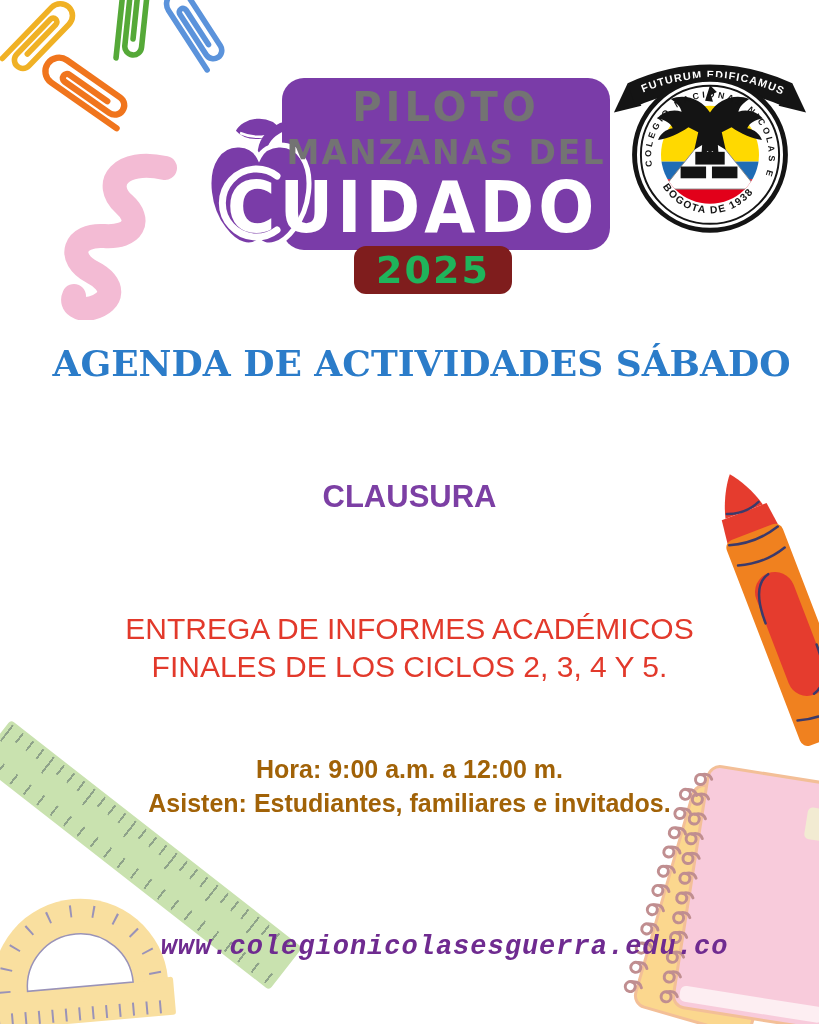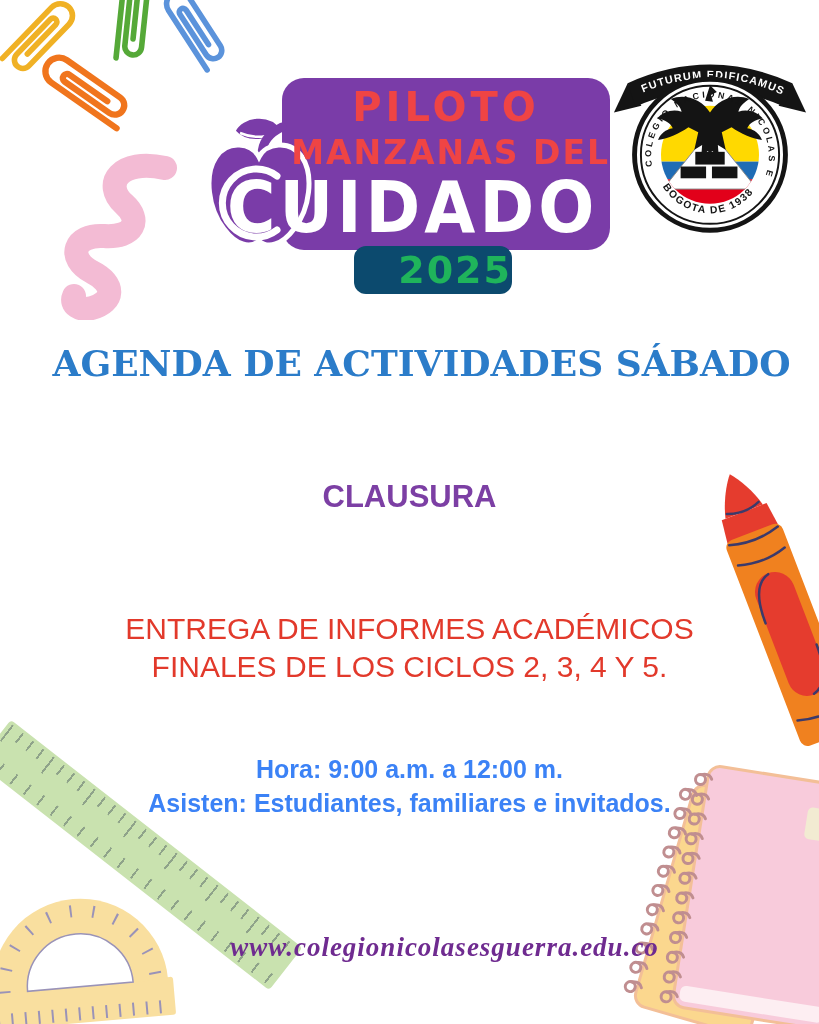--- a/index.html
+++ b/index.html
@@ -8,42 +8,42 @@
 
   
   .clip{position:absolute;}
   .clip svg{display:block;}
 
   
   .logo{position:absolute;left:180px;top:70px;width:445px;height:240px;}
   .logo-rect{position:absolute;left:102px;top:8px;width:328px;height:172px;border-radius:22px;
              background:#7A3CA8;z-index:1;}
   .logo-year-tab{position:absolute;left:174px;top:176px;width:158px;height:48px;border-radius:12px;
-             background:#0c4a6e;z-index:1;text-align:right;}
+             background:#7f1d1d;z-index:1;text-align:center;}
   .apple-svg{position:absolute;left:20px;top:36px;z-index:2;}
-  .logo-line{position:absolute;z-index:3;text-align:center;color:#ef4444;
+  .logo-line{position:absolute;z-index:3;text-align:center;color:#737373;
              font-family:"DejaVu Sans",sans-serif;font-weight:800;}
   .logo-line1{left:102px;top:14px;width:328px;font-size:40px;letter-spacing:4px;}
-  .logo-line2{left:102px;top:63px;width:328px;font-size:33px;letter-spacing:2px;text-align:right;}
+  .logo-line2{left:102px;top:63px;width:328px;font-size:33px;letter-spacing:2px;}
   .logo-line3{left:47px;top:96px;width:400px;text-align:left;color:#ffffff;font-size:66px;
               letter-spacing:4px;transform:scaleY(1.08);transform-origin:left top;}
   .logo-year{display:inline-block;font-family:"DejaVu Sans",sans-serif;font-weight:800;
              font-size:38px;line-height:48px;color:#1FB45B;letter-spacing:2px;}
 
   
   .agenda{position:absolute;left:0;right:0;top:340px;text-align:center;color:#2B7CC9;
           font-family:"DejaVu Serif",serif;font-weight:bold;font-size:36px;line-height:46px;padding-left:24px;}
   .clausura{position:absolute;left:0;right:0;top:477px;text-align:center;color:#7C3FA4;
           font-weight:bold;font-size:31px;line-height:39px;font-family:"Liberation Sans",sans-serif;}
   .entrega{position:absolute;left:0;right:0;top:610px;text-align:center;color:#E2392B;
           font-weight:normal;font-size:30px;line-height:38px;font-family:"Liberation Sans",sans-serif;}
-  .details{position:absolute;left:0;right:0;top:752px;text-align:center;color:#3b82f6;
+  .details{position:absolute;left:0;right:0;top:752px;text-align:center;color:#a16207;
           font-weight:bold;font-size:25px;line-height:34px;font-family:"Liberation Sans",sans-serif;}
   .website{position:absolute;left:70px;right:0;top:932px;text-align:center;color:#6F2B90;
-          font-family:Liberation Serif, serif;font-weight:bold;font-style:italic;font-size:27px;
+          font-family:Liberation Mono, monospace;font-weight:bold;font-style:italic;font-size:27px;
           letter-spacing:1px;z-index:5;}
 
   
   .ruler{position:absolute;left:-45px;top:828px;width:370px;height:54px;background:#C9E2AF;
          border-radius:4px;transform:rotate(38deg);z-index:1;}
   .ruler .rt,.ruler .rm,.ruler .rb{position:absolute;left:4px;right:4px;}
   .ruler .rt{top:3px;height:12px;
      background:repeating-linear-gradient(90deg,#8FA38A 0 2px,transparent 2px 13px);}
   .ruler .rm{top:3px;height:20px;
      background:repeating-linear-gradient(90deg,#8FA38A 0 2px,transparent 2px 52px);}

